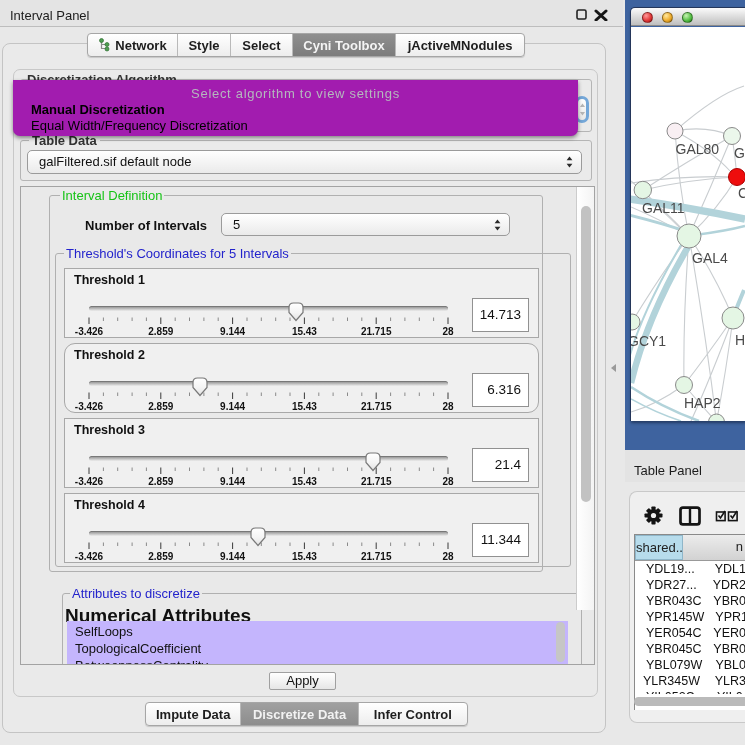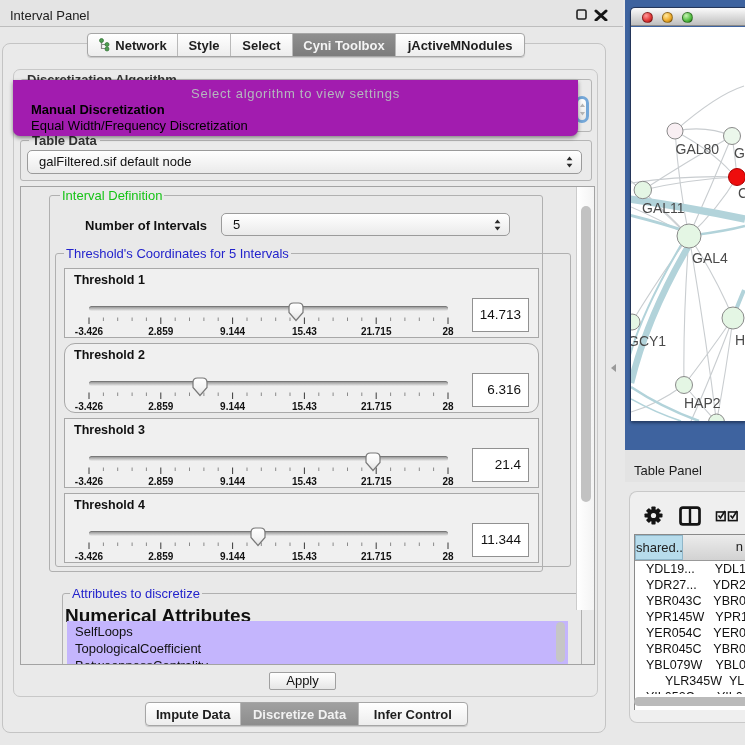--- a/index.html
+++ b/index.html
@@ -398,21 +398,21 @@
         </div>
       <div style="display:flex; height:16px; line-height:16px;">
           <div style="width:71px; padding-left:11px;">YBR045C</div>
           <div style="padding-left:11px;">YBR0</div>
         </div>
       <div style="display:flex; height:16px; line-height:16px;">
           <div style="width:71px; padding-left:11px;">YBL079W</div>
           <div style="padding-left:11px;">YBL0</div>
         </div>
       <div style="display:flex; height:16px; line-height:16px;">
-          <div style="width:71px; padding-left:18px;margin-left:12px;">YLR345W</div>
+          <div style="width:71px; padding-left:8px;">YLR345W</div>
           <div style="padding-left:11px;">YLR3</div>
         </div>
       <div style="display:flex; height:16px; line-height:16px;">
           <div style="width:71px; padding-left:11px;">YIL052C</div>
           <div style="padding-left:11px;">YIL0</div>
         </div>
     </div>
   </div>
 
   <div class="abs" style="left:4px; top:205px; width:112px; height:9px; background:#bababa; border-radius:5px 0 0 5px;"></div>

